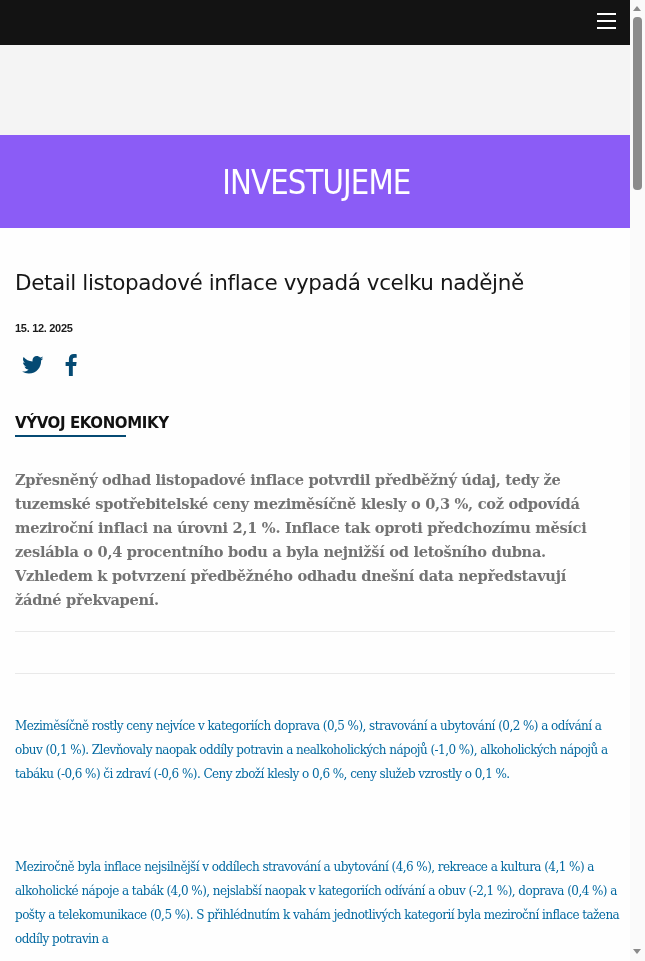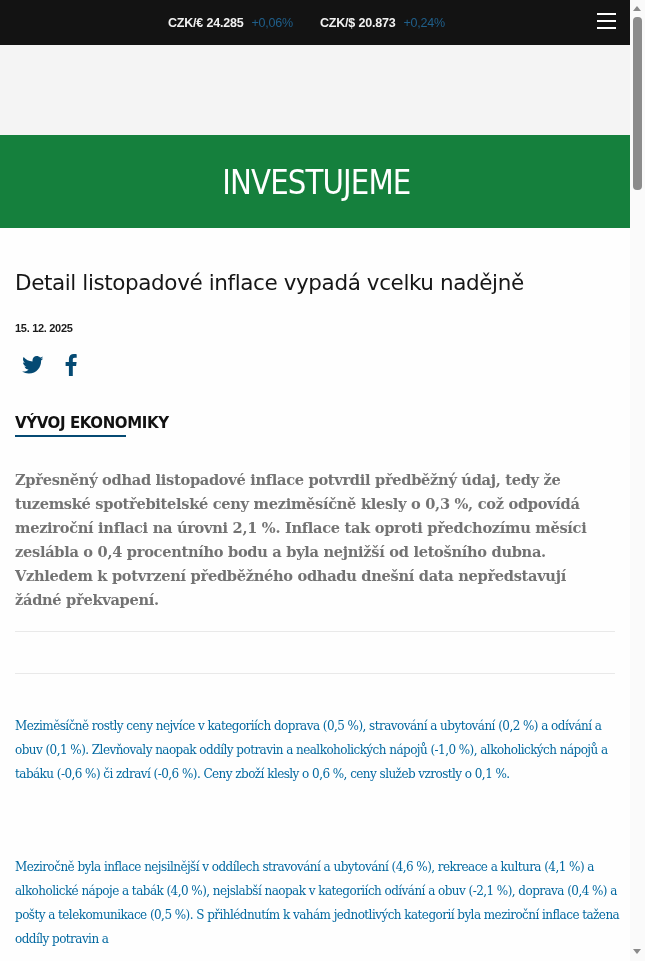--- a/index.html
+++ b/index.html
@@ -15,21 +15,21 @@
     .ticker .chg { color: #1f5f8b; margin-left: 8px; }
     .ticker-eur { left: 168px; }
     .ticker-usd { left: 320px; }
     .menu-btn { position: absolute; left: 597px; top: 13px; width: 20px; height: 18px; cursor: pointer; }
     .menu-btn span { display: block; width: 19px; height: 2px; background: #fff; margin-bottom: 5px; }
 
     
     .ad-space { position: absolute; left: 0; top: 45px; width: 630px; height: 90px; background: #f4f4f4; }
 
     
-    .brand { position: absolute; left: 0; top: 135px; width: 630px; height: 93px; background: #15803d; display: flex; align-items: center; justify-content: center; }
+    .brand { position: absolute; left: 0; top: 135px; width: 630px; height: 93px; background: #8b5cf6; display: flex; align-items: center; justify-content: center; }
     .brand-logo { color: #fff; font-family: "DejaVu Sans", sans-serif; font-size: 34px; font-weight: normal; letter-spacing: -1px; transform: scaleX(0.86); margin-left: 2px; }
 
     
     .article { position: absolute; left: 15px; top: 228px; width: 600px; }
     .title { position: absolute; top: 42px; left: 0; font-family: "DejaVu Sans", sans-serif; font-size: 21.5px; font-weight: normal; color: #161616; letter-spacing: -0.4px; white-space: nowrap; }
     .date { position: absolute; top: 94px; left: 0; font-size: 11px; color: #1b1b1b; font-weight: bold; letter-spacing: -0.3px; }
     .share { position: absolute; top: 124px; left: 5px; display: flex; align-items: center; }
     .share .ico { width: 26px; height: 26px; display: flex; align-items: center; justify-content: center; cursor: pointer; }
     .share .fb { margin-left: 12px; }
     .category { position: absolute; top: 186px; left: 0; font-family: "DejaVu Sans", sans-serif; font-size: 15px; font-weight: bold; color: #111; letter-spacing: -0.4px; text-transform: uppercase; }
@@ -49,28 +49,20 @@
     .scroll-up { position: absolute; left: 3px; top: 6px; width: 0; height: 0; border-left: 4px solid transparent; border-right: 4px solid transparent; border-bottom: 5px solid #8a8a8a; }
     .scroll-down { position: absolute; left: 3px; top: 949px; width: 0; height: 0; border-left: 4px solid transparent; border-right: 4px solid transparent; border-top: 5px solid #8a8a8a; }
     .scroll-thumb { position: absolute; left: 3px; top: 17px; width: 9px; height: 173px; background: #8c8c8c; border-radius: 4px; }
   </style>
 </head>
 <body>
 
 <div class="viewport">
 
   <div class="topbar">
-    <div class="ticker ticker-eur">
-      <span class="pair">CZK/€ 24.285</span>
-      <span class="chg">+0,06%</span>
-    </div>
-    <div class="ticker ticker-usd">
-      <span class="pair">CZK/$ 20.873</span>
-      <span class="chg">+0,24%</span>
-    </div>
     <div class="menu-btn">
       <span></span>
         <span></span>
         <span></span>
     </div>
   </div>
 
   <div class="ad-space"></div>
 
   <div class="brand">

